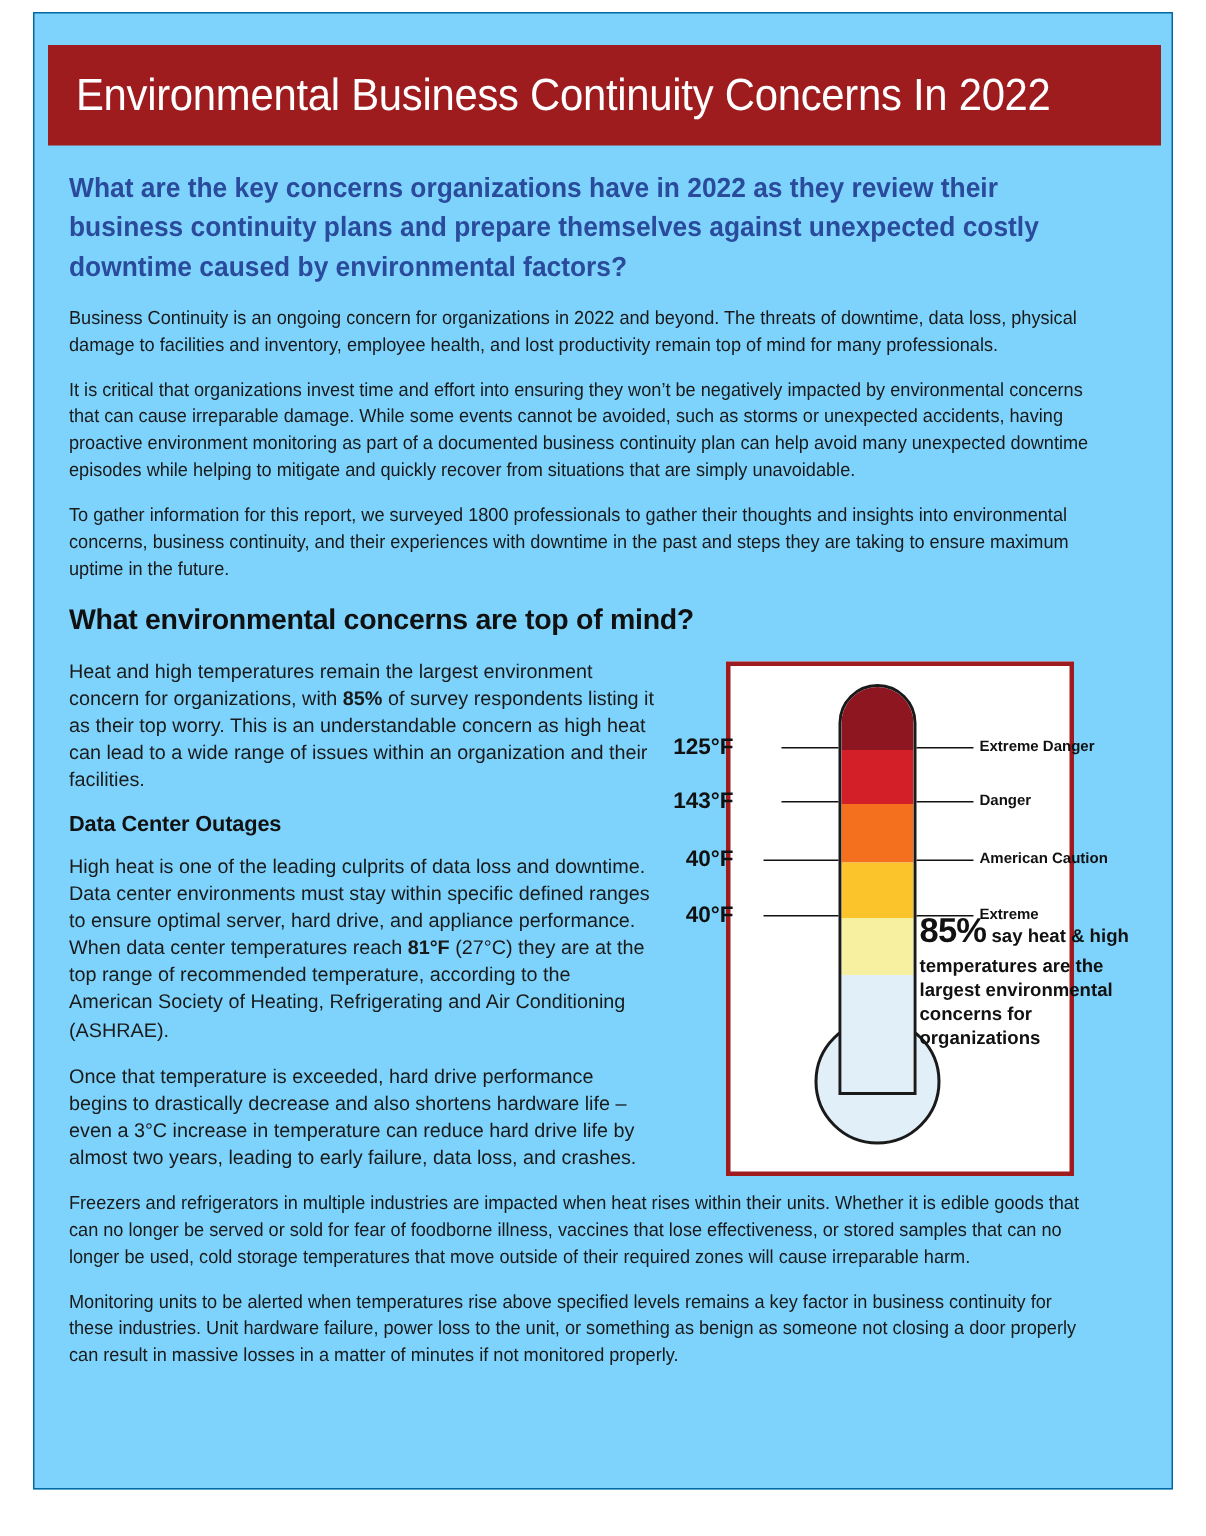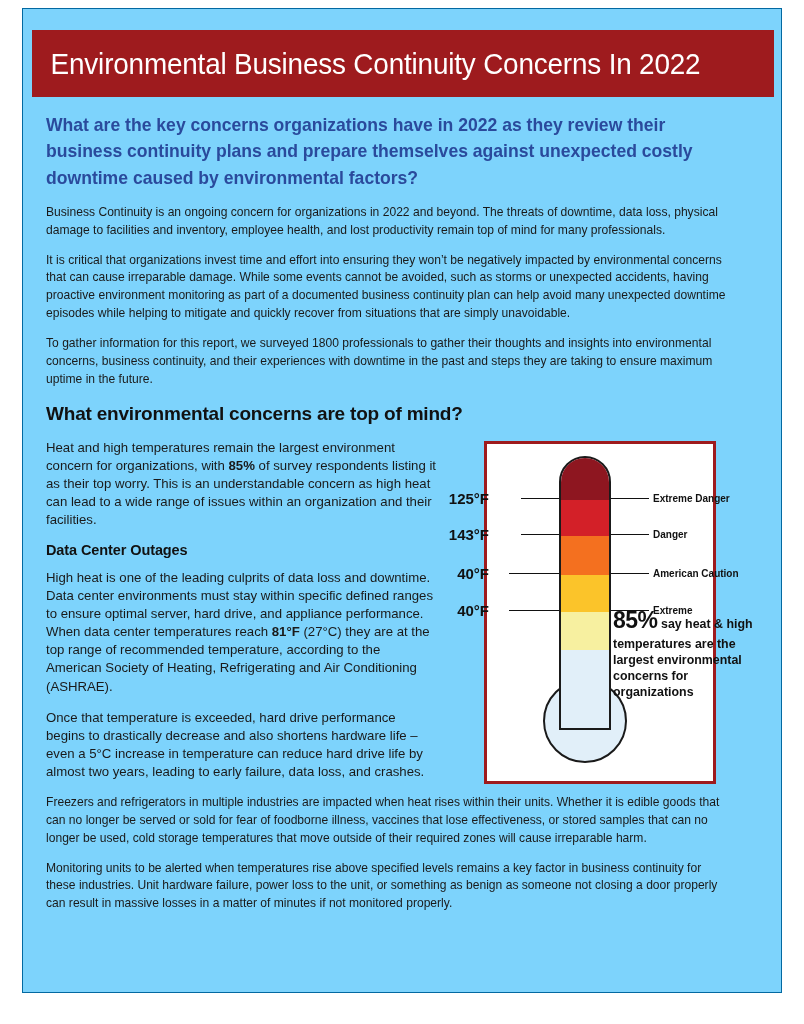--- a/index.html
+++ b/index.html
@@ -190,21 +190,21 @@
 
     <div class="cols">
 
       <div class="col-left">
         <p class="helv"><span>Heat and high temperatures remain the largest environment concern for organizations, with </span><b>85%</b><span> of survey respondents listing it as their top worry. This is an understandable concern as high heat can lead to a wide range of issues within an organization and their facilities.</span></p>
 
         <h3 class="sub">Data Center Outages</h3>
 
         <p class="helv"><span>High heat is one of the leading culprits of data loss and downtime. Data center environments must stay within specific defined ranges to ensure optimal server, hard drive, and appliance performance. When data center temperatures reach </span><b>81°F</b><span> (27°C) they are at the top range of recommended temperature, according to the American Society of Heating, Refrigerating and Air Conditioning (ASHRAE).</span></p>
 
-        <p class="helv">Once that temperature is exceeded, hard drive performance begins to drastically decrease and also shortens hardware life – even a 5°C increase in temperature can reduce hard drive life by almost two years, leading to early failure, data loss, and crashes.</p>
+        <p class="helv">Once that temperature is exceeded, hard drive performance begins to drastically decrease and also shortens hardware life – even a 3°C increase in temperature can reduce hard drive life by almost two years, leading to early failure, data loss, and crashes.</p>
 
       </div>
 
       <div class="thermo-box">
         <div class="thermo-wrap">
 
           <div class="bulb"></div>
 
           <div class="tube" id="tube">
               <div class="band" style="height: 42px; background: rgb(142, 22, 32);"></div>

